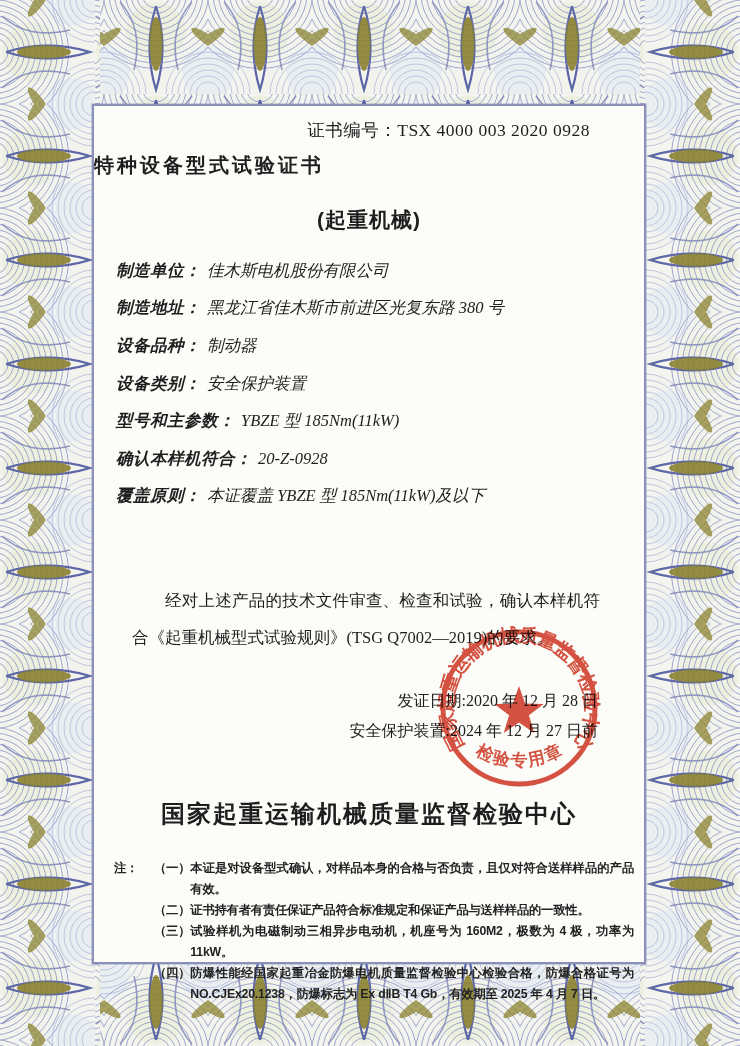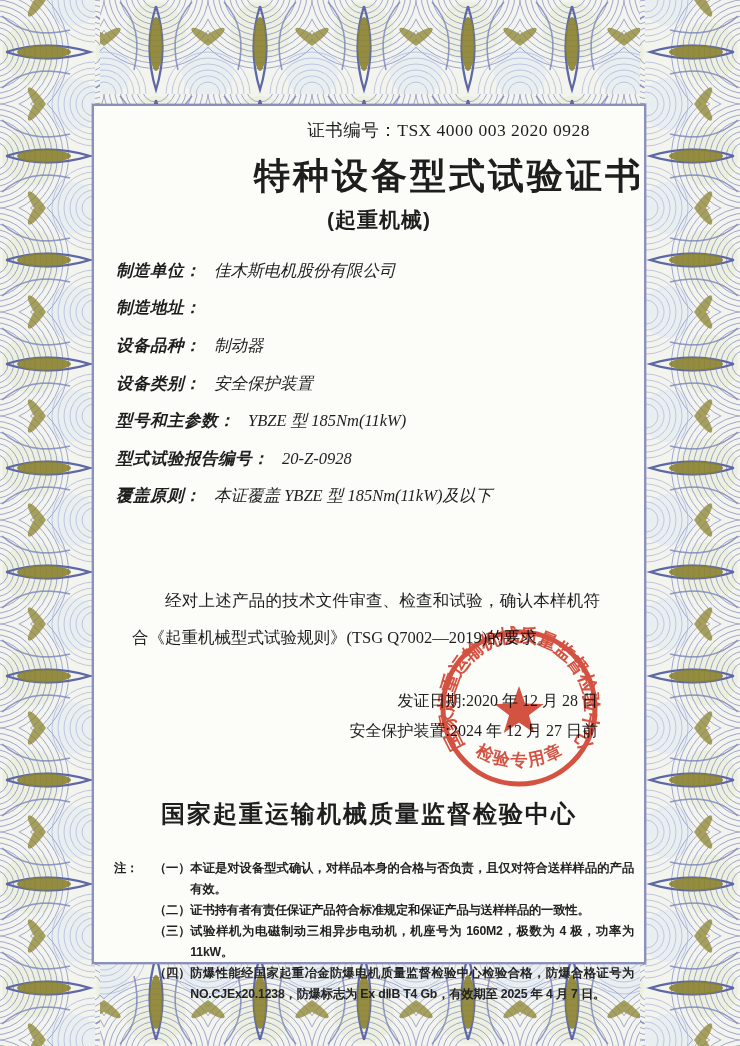--- a/index.html
+++ b/index.html
@@ -14,32 +14,32 @@
     position:absolute;left:92px;top:104px;width:554px;height:860px;
     background:#fcfcf9;border:2px solid #8a90ba;box-sizing:border-box;
     box-shadow:0 0 0 1px rgba(90,100,160,.25);
   }
   .certno{
     position:absolute;top:12px;right:54px;
     font-size:17.5px;letter-spacing:.5px;white-space:nowrap;
   }
   .title{
     position:absolute;top:46px;left:0;width:100%;margin:0;
-    text-align:right;font-family:"Liberation Sans",sans-serif;
-    font-size:36px;font-weight:bold;letter-spacing:3px;
+    text-align:left;font-family:"Liberation Sans",sans-serif;
+    font-size:20px;font-weight:bold;letter-spacing:3px;
   }
   .subtitle{
     position:absolute;top:100px;left:0;width:100%;margin:0;
     text-align:center;font-family:"Liberation Sans",sans-serif;
-    font-size:21px;font-weight:bold;letter-spacing:1px;padding-left:10px;
+    font-size:21px;font-weight:bold;letter-spacing:1px;
   }
   .fields{position:absolute;top:146px;left:22px;right:24px;font-style:italic;}
   .frow{height:37.6px;display:flex;align-items:center;font-size:16.5px;white-space:nowrap;}
   .frow .lbl{font-family:"Liberation Sans",sans-serif;font-weight:bold;letter-spacing:.5px;}
-  .frow .val{font-family:"Liberation Serif",serif;margin-left:13px;}
+  .frow .val{font-family:"Liberation Serif",serif;margin-left:6px;}
   .statement{
     position:absolute;top:460px;left:22px;right:28px;margin:16px;
     font-size:16.5px;line-height:37px;text-indent:2em;text-align:justify;
   }
   .dates{
     position:absolute;top:580px;right:46px;text-align:right;
     font-size:16px;line-height:29.5px;white-space:nowrap;
   }
   .seal{position:absolute;left:343px;top:520px;width:164px;height:164px;
     opacity:.88;mix-blend-mode:multiply;}
@@ -135,35 +135,36 @@
     <h1 class="title">特种设备型式试验证书</h1>
     <h2 class="subtitle">(起重机械)</h2>
 
     <div class="fields">
       <div class="frow">
         <span class="lbl">制造单位：</span>
         <span class="val">佳木斯电机股份有限公司</span>
       </div>
       <div class="frow">
         <span class="lbl">制造地址：</span>
+        <span class="val">黑龙江省佳木斯市前进区光复东路 380 号</span>
       </div>
       <div class="frow">
         <span class="lbl">设备品种：</span>
         <span class="val">制动器</span>
       </div>
       <div class="frow">
         <span class="lbl">设备类别：</span>
         <span class="val">安全保护装置</span>
       </div>
       <div class="frow">
         <span class="lbl">型号和主参数：</span>
         <span class="val">YBZE 型 185Nm(11kW)</span>
       </div>
       <div class="frow">
-        <span class="lbl">型式试验报告编号：</span>
+        <span class="lbl">确认本样机符合：</span>
         <span class="val">20-Z-0928</span>
       </div>
       <div class="frow">
         <span class="lbl">覆盖原则：</span>
         <span class="val">本证覆盖 YBZE 型 185Nm(11kW)及以下</span>
       </div>
     </div>
 
     <p class="statement">经对上述产品的技术文件审查、检查和试验，确认本样机符合《起重机械型式试验规则》(TSG Q7002—2019)的要求。</p>
 

